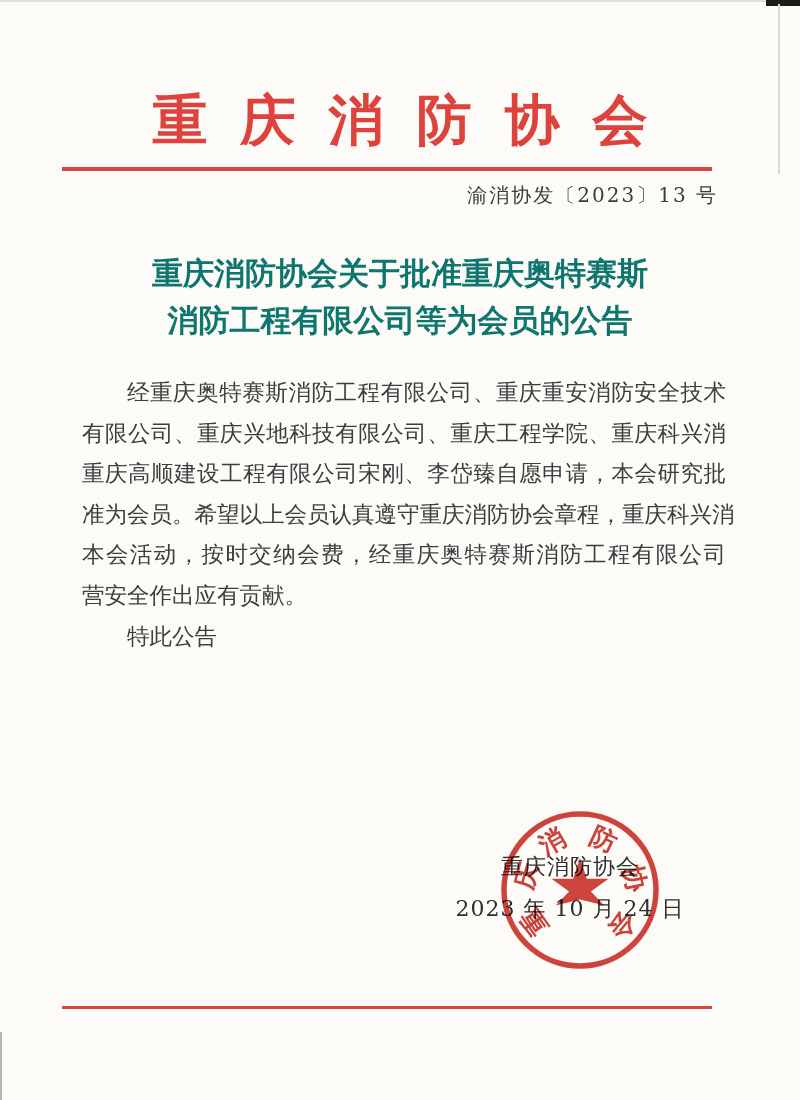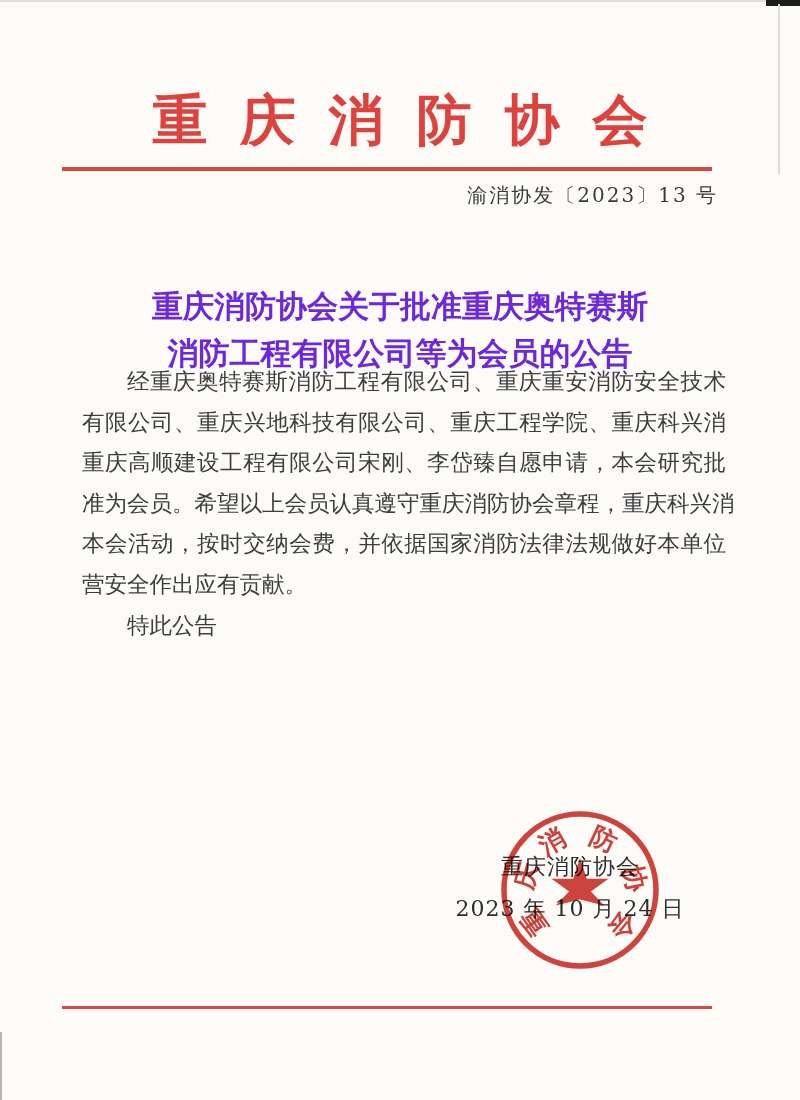--- a/index.html
+++ b/index.html
@@ -31,27 +31,26 @@
 
   .doc-number {
     position: absolute; top: 182px; right: 82px;
     font-size: 20px; color: #3a3a3a; letter-spacing: 2px;
     white-space: nowrap;
   }
 
   .title {
     position: absolute; top: 250px; left: 0; width: 800px;
     text-align: center;
-    font-size: 31px; font-weight: bold; color: #6d28d9;
+    font-size: 31px; font-weight: bold; color: #0f766e;
     line-height: 47px;
-    margin-top: 33px;
   }
 
   .body-block {
-    position: absolute; top: 361px; left: 82px; width: 644px;
+    position: absolute; top: 372px; left: 82px; width: 644px;
     font-size: 22.5px; color: #3d3d3d;
     line-height: 40.6px;
   }
   .body-line {
     text-align: justify;
     text-align-last: justify;
     white-space: nowrap;
   }
   .body-line.no-justify { text-align-last: left; white-space: normal; }
   .body-line.indent { text-indent: 2em; }
@@ -83,21 +82,21 @@
 <div class="title">
   <div>重庆消防协会关于批准重庆奥特赛斯</div>
   <div>消防工程有限公司等为会员的公告</div>
 </div>
 
 <div class="body-block">
   <div class="body-line indent">经重庆奥特赛斯消防工程有限公司、重庆重安消防安全技术</div>
   <div class="body-line">有限公司、重庆兴地科技有限公司、重庆工程学院、重庆科兴消</div>
   <div class="body-line">重庆高顺建设工程有限公司宋刚、李岱臻自愿申请，本会研究批</div>
   <div class="body-line">准为会员。希望以上会员认真遵守重庆消防协会章程，重庆科兴消</div>
-  <div class="body-line">本会活动，按时交纳会费，并依据国家消防法律法规做好本单位</div>
+  <div class="body-line">本会活动，按时交纳会费，经重庆奥特赛斯消防工程有限公司</div>
   <div class="body-line no-justify">营安全作出应有贡献。</div>
   <div class="body-line no-justify indent">特此公告</div>
 </div>
 
 <div class="sig-block sig-name">重庆消防协会</div>
 <div class="sig-block sig-date">2023 年 10 月 24 日</div>
 
 <svg class="seal" viewBox="0 0 170 170" xmlns="http://www.w3.org/2000/svg">
   <circle cx="85" cy="85" r="76" fill="none" stroke="#cb352c" stroke-width="5.5"></circle>
   <polygon fill="#cb352c" points="85,53 91.8,73.7 113.5,73.7 95.9,86.6 109.3,100.6 85,94.5 60.7,100.6 74.1,86.6 56.5,73.7 78.2,73.7"></polygon>

